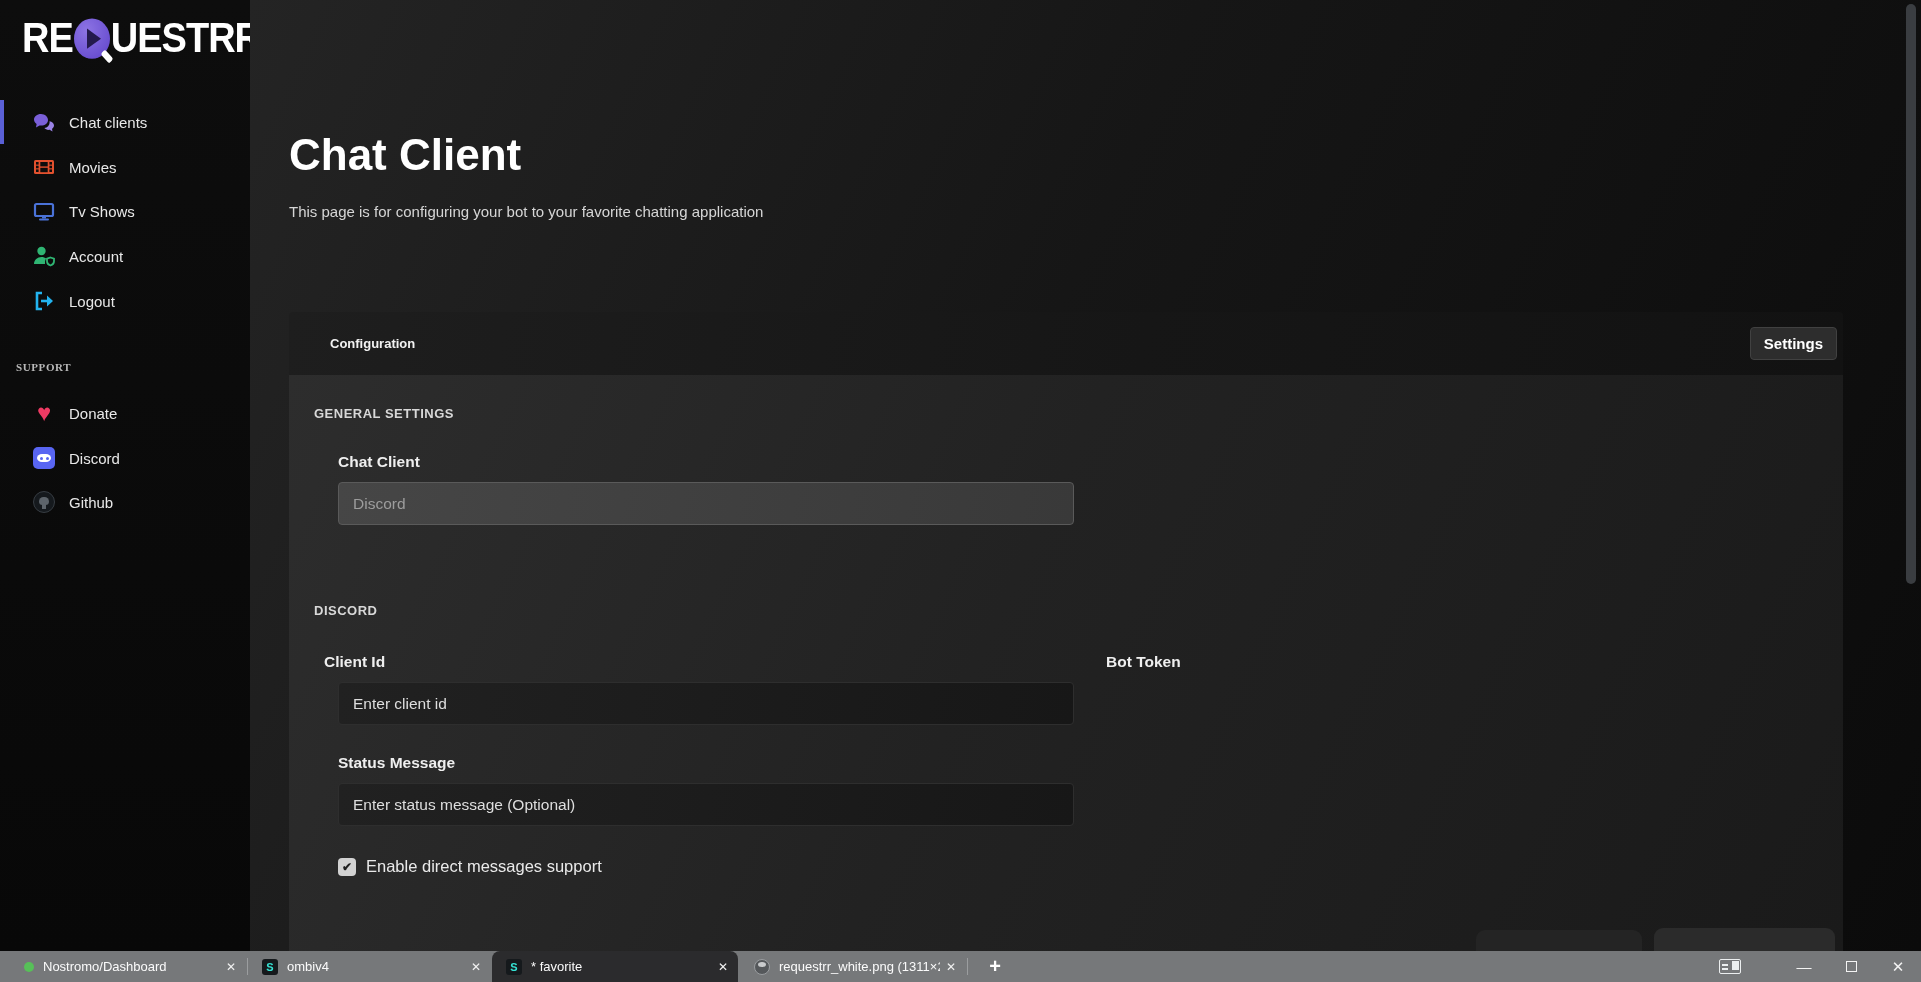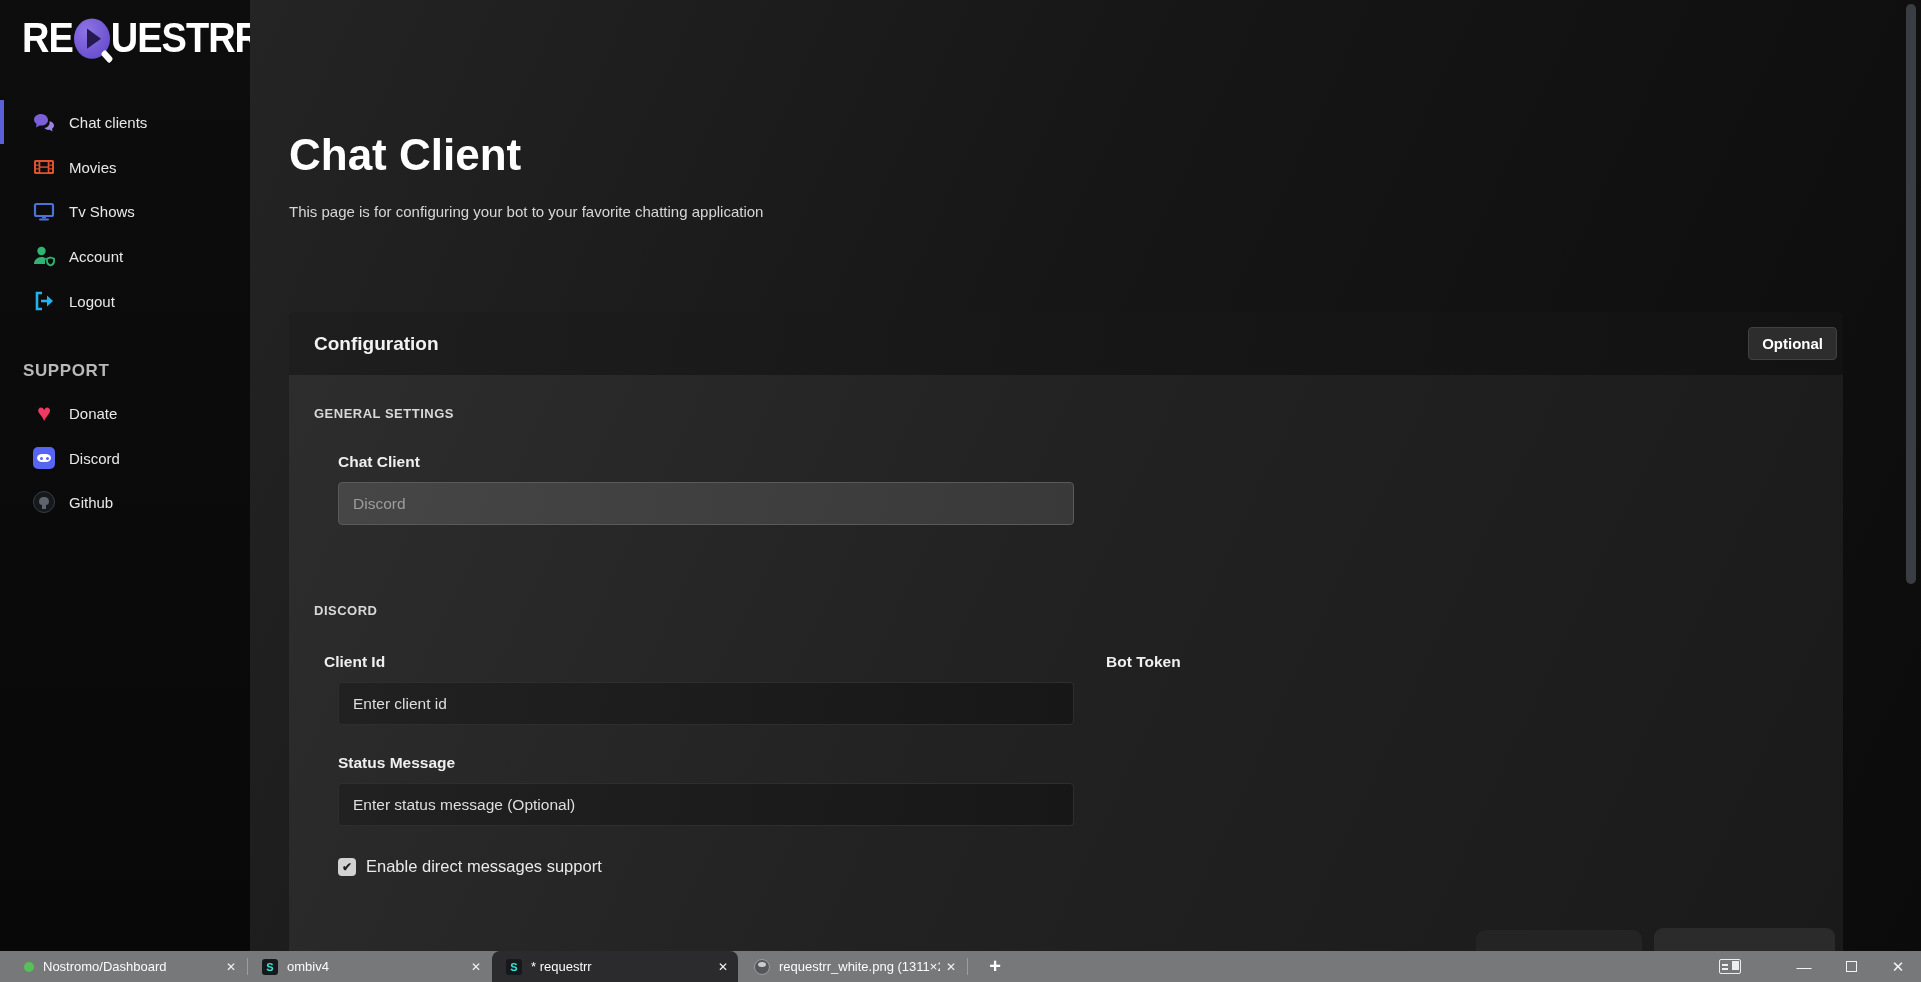--- a/index.html
+++ b/index.html
@@ -14,40 +14,40 @@
   .logo .q { position:relative; width:36px; height:36px; margin:0 1px; border-radius:50%;
     background:radial-gradient(circle at 35% 30%, #8d74e4, #6a4fd0 75%); }
   .logo .q .play { position:absolute; left:13px; top:9px; width:0; height:0;
     border-left:14px solid #241a4d; border-top:9px solid transparent; border-bottom:9px solid transparent; }
   .logo .q .tail { position:absolute; right:-3px; bottom:-1px; width:12px; height:6px; background:#fff; transform:rotate(45deg); border-radius:2px; }
 
   .nav-item { position:absolute; left:0; width:250px; height:44px; display:flex; align-items:center; cursor:pointer; }
   .nav-item .ico { width:26px; height:26px; margin-left:31px; display:flex; align-items:center; justify-content:center; }
   .nav-item .lbl { margin-left:12px; font-size:15px; color:#e8e8e8; }
   .active-bar { position:absolute; left:0; top:100px; width:4px; height:44px; background:#5a60d6; }
-  .support-head { position:absolute; left:23px; top:361px; font-size:17px; font-weight:bold; letter-spacing:.6px; color:#b9b9b9; }
+  .support-head { position:absolute; left:16px; top:361px; font-size:11px; font-weight:bold; letter-spacing:.6px; color:#b9b9b9;font-family:Liberation Serif, serif; }
   .heart-glyph { color:#ee3a63; font-size:24px; line-height:22px; }
   .discord-badge { width:22px; height:22px; border-radius:5px; background:#5865f2; position:relative; }
   .discord-badge .face { position:absolute; left:4px; top:7px; width:14px; height:8px; background:#fff; border-radius:5px/4px; }
   .discord-badge .face:before, .discord-badge .face:after { content:""; position:absolute; top:2.5px; width:3px; height:3px; border-radius:50%; background:#5865f2; }
   .discord-badge .face:before { left:2.5px; } .discord-badge .face:after { right:2.5px; }
   .github-badge { width:22px; height:22px; border-radius:50%; background:#15191d; border:1px solid #373d43; position:relative; }
   .github-badge:before { content:""; position:absolute; left:5px; top:5px; width:10px; height:8px; border-radius:5px 5px 4px 4px; background:#5d646b; }
   .github-badge:after { content:""; position:absolute; left:8px; top:12px; width:4px; height:5px; background:#5d646b; }
 
   
   .main { position:absolute; left:250px; top:0; width:1671px; height:951px;
     background:linear-gradient(115deg,#242424 0%,#161616 45%,#0b0b0b 100%); }
   .page-title { position:absolute; left:39px; top:130px; font-size:44px; font-weight:bold; color:#fff; }
   .page-sub { position:absolute; left:39px; top:203px; font-size:15px; color:#d6d6d6; }
 
   .panel { position:absolute; left:39px; top:312px; width:1554px; height:639px; border-radius:4px 4px 0 0; overflow:hidden; }
   .panel-header { position:absolute; left:0; top:0; width:100%; height:63px; display:flex; align-items:center;
     padding:0 6px 0 25px; background:linear-gradient(100deg,#1e1e1e 0%,#161616 55%,#121212 100%); }
-  .panel-header .ph-title { font-size:19px; font-weight:bold; color:#f2f2f2; }
+  .panel-header .ph-title { font-size:13px; font-weight:bold; color:#f2f2f2;margin-left:16px; }
   .settings-btn { margin-left:auto; background:#2d2d2d; border:1px solid #414141; border-radius:4px;
     color:#fff; font-size:15px; font-weight:bold; font-family:"Liberation Sans",sans-serif; padding:7px 13px; cursor:pointer; }
   .panel-body { position:absolute; left:0; top:63px; width:100%; height:576px;
     background:linear-gradient(115deg,#2d2d2d 0%,#222222 45%,#1a1a1a 100%); }
 
   .sect-head { position:absolute; font-size:13px; font-weight:bold; letter-spacing:.5px; color:#d8d8d8; }
   .fld-label { position:absolute; font-size:15.5px; font-weight:bold; color:#efefef; }
   .inp { position:absolute; height:43px; border-radius:4px; font-size:15.5px; padding:0 14px;
     font-family:"Liberation Sans",sans-serif; outline:none; }
   .inp.dark { background:linear-gradient(100deg,#212121,#171717); border:1px solid #2e2e2e; color:#eaeaea; }
@@ -193,21 +193,21 @@
     </div>
   </aside>
 
   <main class="main">
     <h1 class="page-title">Chat Client</h1>
     <p class="page-sub">This page is for configuring your bot to your favorite chatting application</p>
 
     <section class="panel">
       <div class="panel-header">
         <span class="ph-title">Configuration</span>
-        <button class="settings-btn">Optional</button>
+        <button class="settings-btn">Settings</button>
       </div>
       <div class="panel-body">
 
         <div class="sect-head" style="left:25px; top:31px">GENERAL SETTINGS</div>
 
         <div class="fld-label" style="left:49px; top:78px">Chat Client</div>
         <input class="inp select-like" style="left: 49px; top: 107px; width: 736px;" readonly="" value="Discord">
 
         <div class="sect-head" style="left:25px; top:228px">DISCORD</div>
 
@@ -242,21 +242,21 @@
     <div class="v-sep" style="left:247px"></div>
 
     <div class="tab" style="left:248px; width:243px">
       <span class="fav s-fav">S</span>
       <span class="t-title">ombiv4</span>
       <span class="t-close">✕</span>
     </div>
 
     <div class="tab active" style="left:492px; width:246px">
       <span class="fav s-fav">S</span>
-      <span class="t-title">* requestrr</span>
+      <span class="t-title">* favorite</span>
       <span class="t-close">✕</span>
     </div>
 
     <div class="tab" style="left:740px; width:226px">
       <span class="fav globe-fav"></span>
       <span class="t-title">requestrr_white.png (1311×232)</span>
       <span class="t-close">✕</span>
     </div>
     <div class="v-sep" style="left:967px"></div>
 

